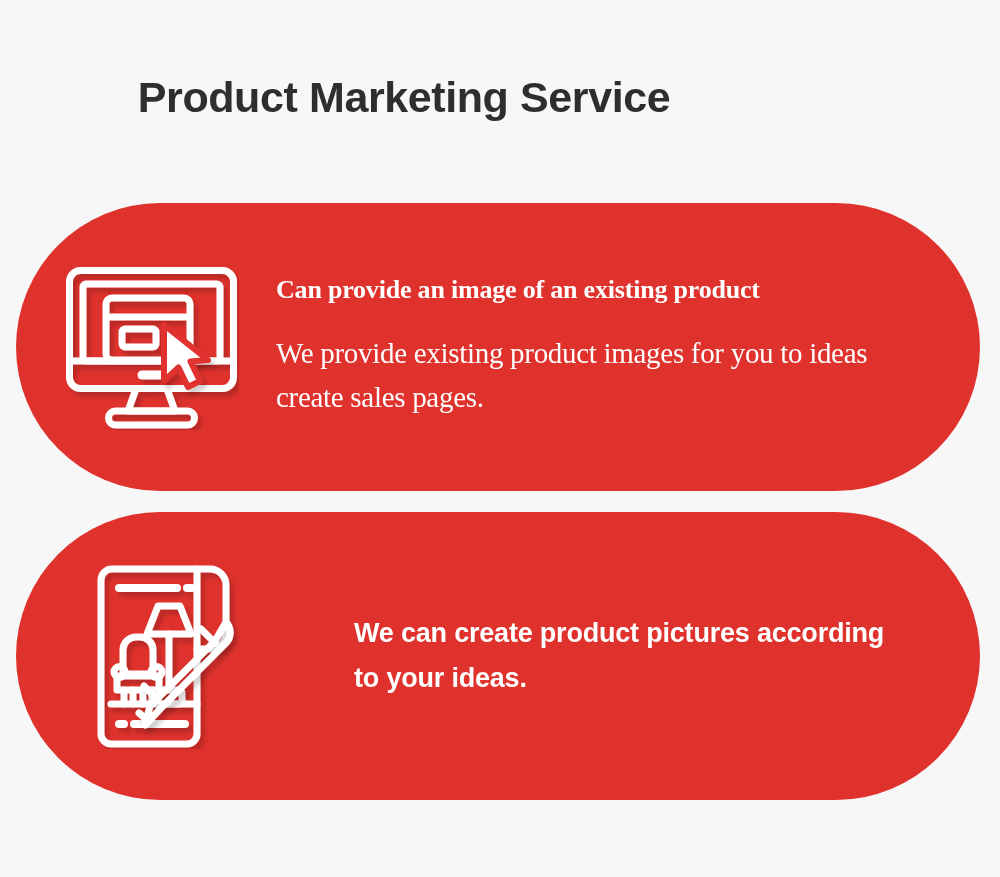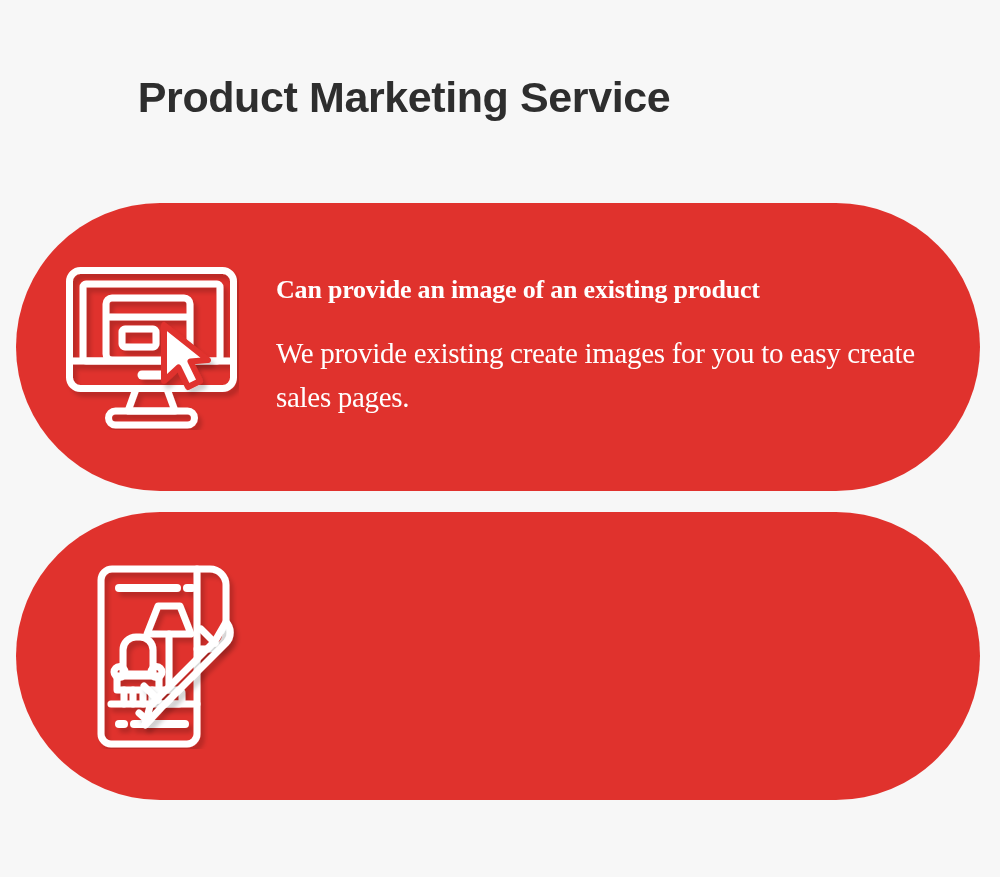--- a/index.html
+++ b/index.html
@@ -136,21 +136,21 @@
       </g>
 
       <g filter="url(#sh1)">
         <path d="M100 60 L100 116 L114.5 102.5 L124 122 L136 116 L126.5 96.5 L144 95 Z" fill="#FFFFFF" stroke="#E0322D" stroke-width="6" stroke-linejoin="round"></path>
       </g>
     </svg>
   </div>
 
   <div class="card-body">
     <div class="card-heading">Can provide an image of an existing product</div>
-    <div class="card-text">We provide existing create images for you to easy create sales pages.</div>
+    <div class="card-text">We provide existing product images for you to ideas create sales pages.</div>
   </div>
 </div>
 
 <div class="card card-2">
 
   <div class="card-icon">
     <svg class="icon-svg" width="180" height="185" viewBox="0 0 180 185" aria-hidden="true">
       <defs>
         <filter id="sh2" x="-30%" y="-30%" width="180%" height="180%">
           <feDropShadow dx="4" dy="5" stdDeviation="2.2" flood-color="#000000" flood-opacity="0.18"></feDropShadow>
@@ -194,13 +194,16 @@
 
         <path d="M126 71 L140 85" transform="translate(-6,-6)"></path>
 
         <path d="M69 128 L83 142" transform="translate(-6,-6)"></path>
 
         <path d="M64 155 L72 162" transform="translate(-6,-6)"></path>
       </g>
     </svg>
   </div>
 
+  <div class="card-body">
+    <div class="card-text-strong">We can create product pictures according to your ideas.</div>
+  </div>
 </div>
 
 </body></html>

